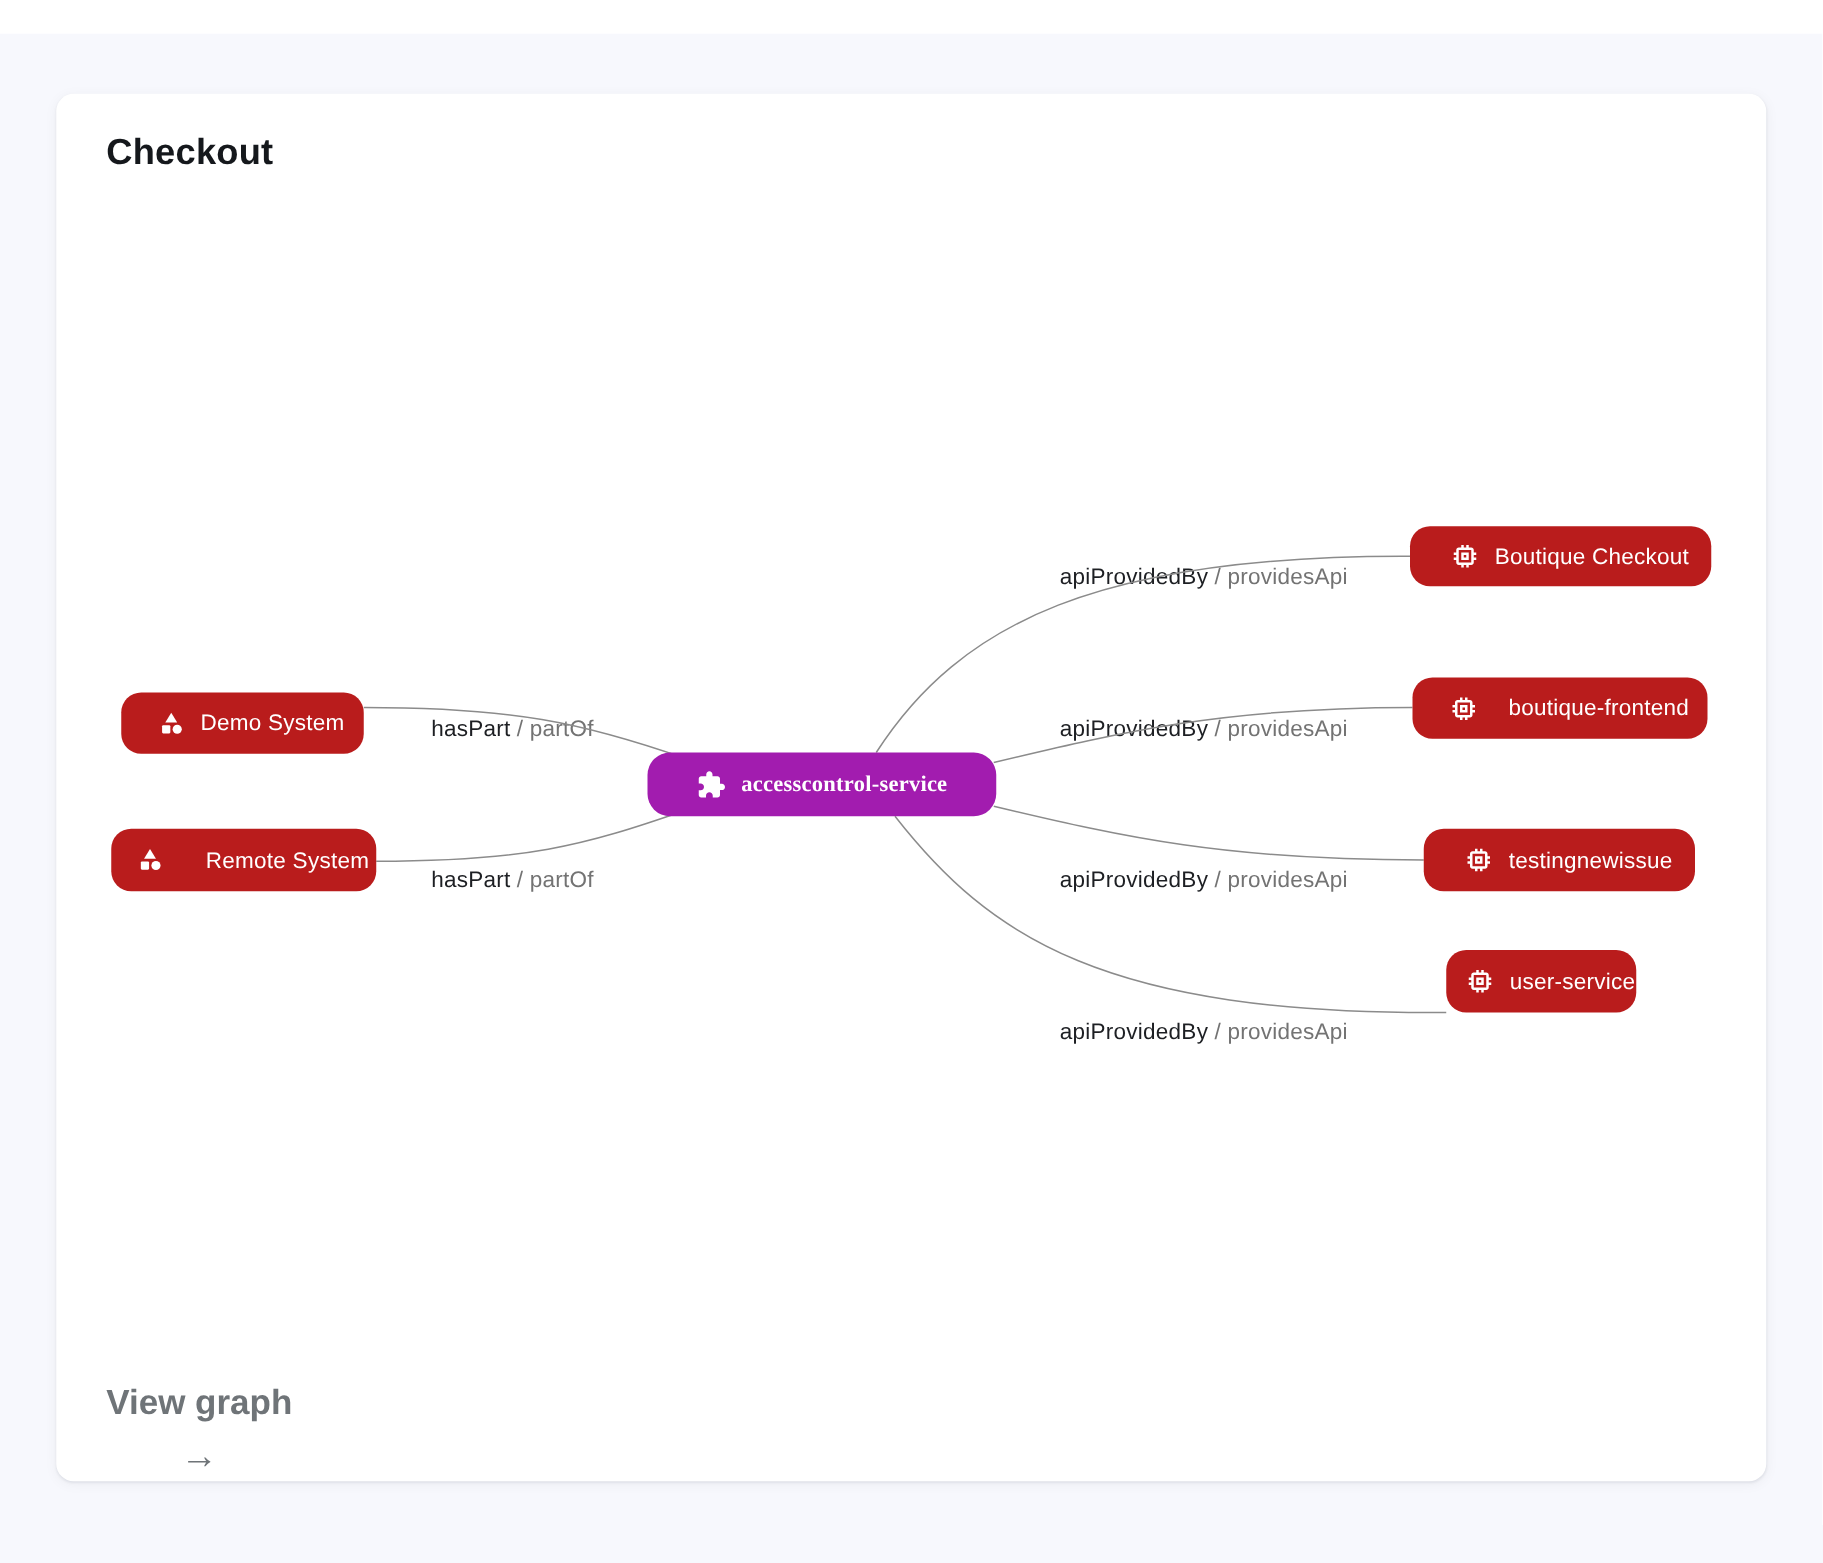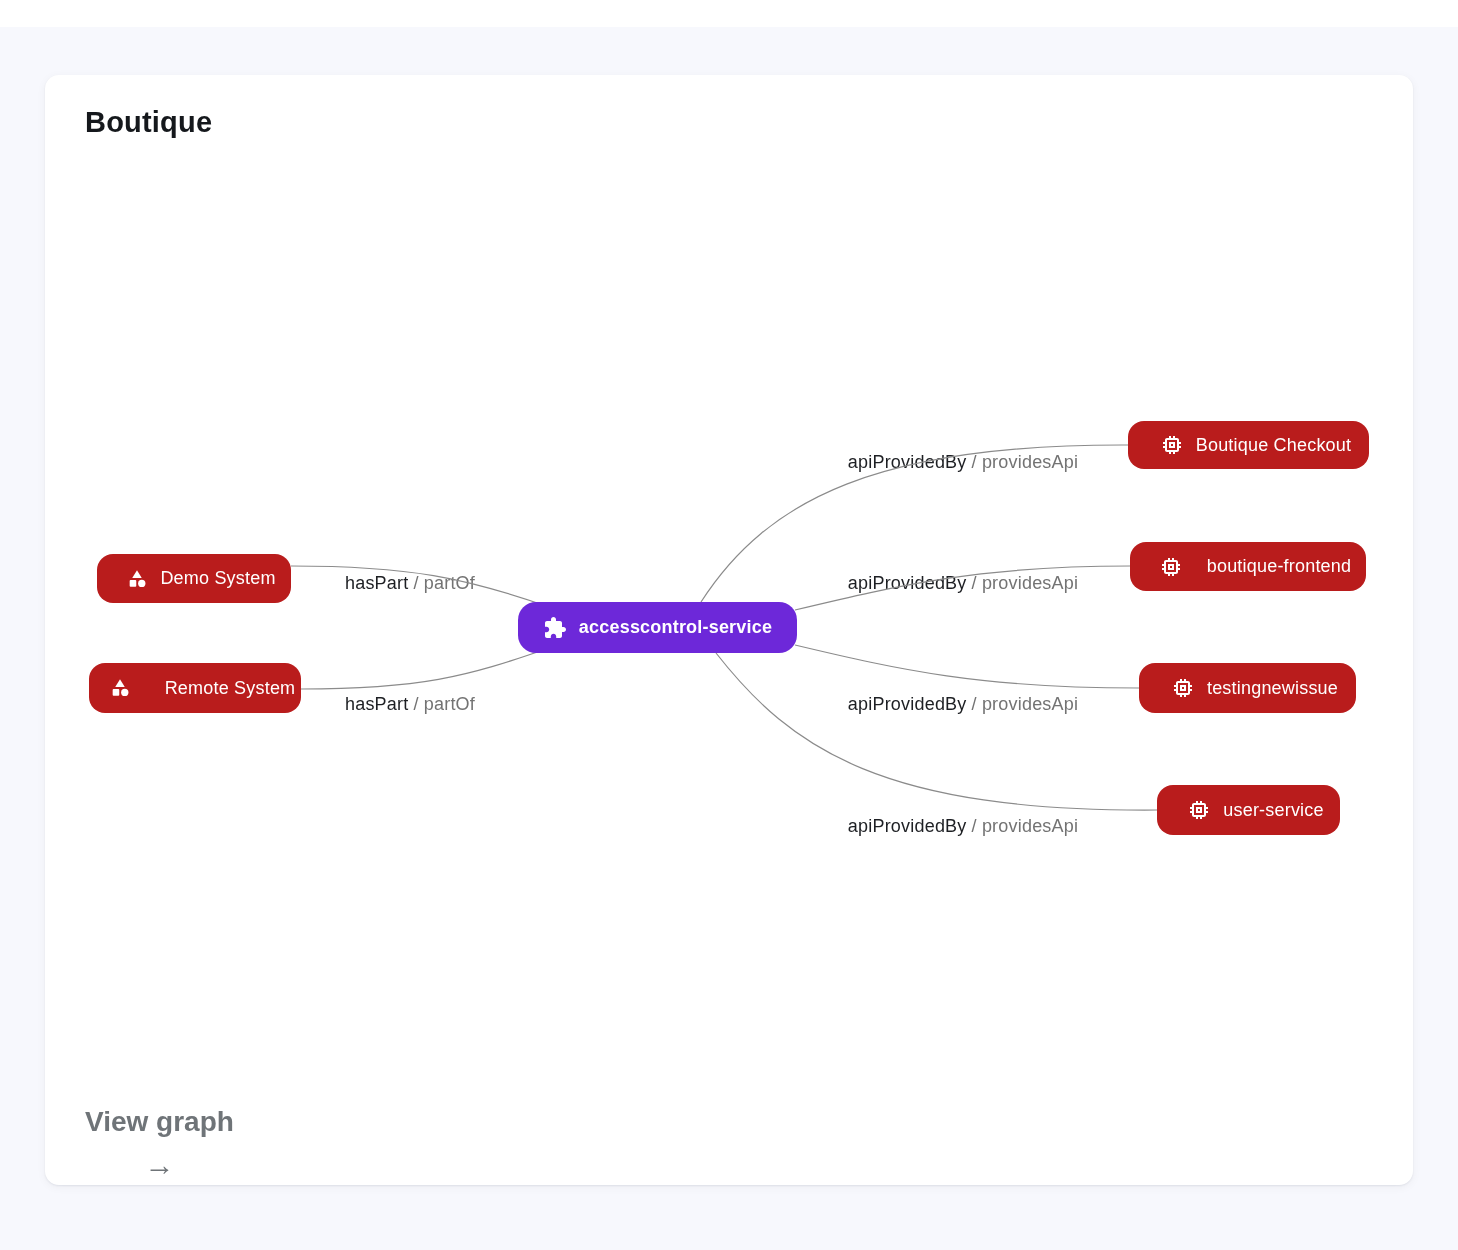--- a/index.html
+++ b/index.html
@@ -29,54 +29,54 @@
   }
   .edge-label .primary{color:#1d1f23;}
   .edge-label .secondary{color:#737373;margin-left:5px;}
   .node{
     position:absolute;z-index:4;box-sizing:border-box;
     display:flex;align-items:center;justify-content:center;gap:12px;
     color:#ffffff;font-size:18px;font-weight:500;letter-spacing:.2px;
     border-radius:16px;cursor:pointer;white-space:nowrap;
   }
   .node.blue{background:#b91c1c;padding-left:14px;}
-  .node.center{background:#6d28d9;font-weight:700;border-radius:18px;}
+  .node.center{background:#a21caf;font-weight:700;border-radius:18px;font-family:Liberation Serif, serif;}
   .node svg{flex:0 0 auto;display:block;}
   .footer-link{
     position:absolute;left:85px;top:1106px;z-index:2;
     display:flex;align-items:center;gap:12px;
     font-size:28px;font-weight:600;color:#6f7478;cursor:pointer;flex-direction:column;
   }
   .footer-link .arrow{font-size:30px;font-weight:600;line-height:1;}
   
   .n-demo   {left:97px;  top:554px; width:194px; height:49px;}
   .n-remote {left:89px;  top:663px; width:212px; height:50px;gap:34px;}
   .n-center {left:518px; top:602px; width:279px; height:51px;}
   .n-bc     {left:1128px;top:421px; width:241px; height:48px;}
   .n-bf     {left:1130px;top:542px; width:236px; height:49px;gap:24px;}
   .n-tni    {left:1139px;top:663px; width:217px; height:50px;text-align:right;}
-  .n-us     {left:1157px;top:785px; width:183px; height:50px;}
+  .n-us     {left:1157px;top:760px; width:152px; height:50px;}
   
   .l-haspart-1{left:410px;top:583px;}
   .l-haspart-2{left:410px;top:704px;}
   .l-api-1{left:963px;top:462px;}
   .l-api-2{left:963px;top:583px;}
   .l-api-3{left:963px;top:704px;}
   .l-api-4{left:963px;top:826px;}
 </style>
 </head>
 <body>
 
 <div class="page-bg"></div>
 
 <div class="card">
   
 </div>
 
-<div class="card-title">Boutique</div>
+<div class="card-title">Checkout</div>
 
 <div class="edge-label l-haspart-1">
   <span class="primary">hasPart</span><span class="secondary">/ partOf</span>
 </div>
 <div class="edge-label l-haspart-2">
   <span class="primary">hasPart</span><span class="secondary">/ partOf</span>
 </div>
 <div class="edge-label l-api-1">
   <span class="primary">apiProvidedBy</span><span class="secondary">/ providesApi</span>
 </div>

